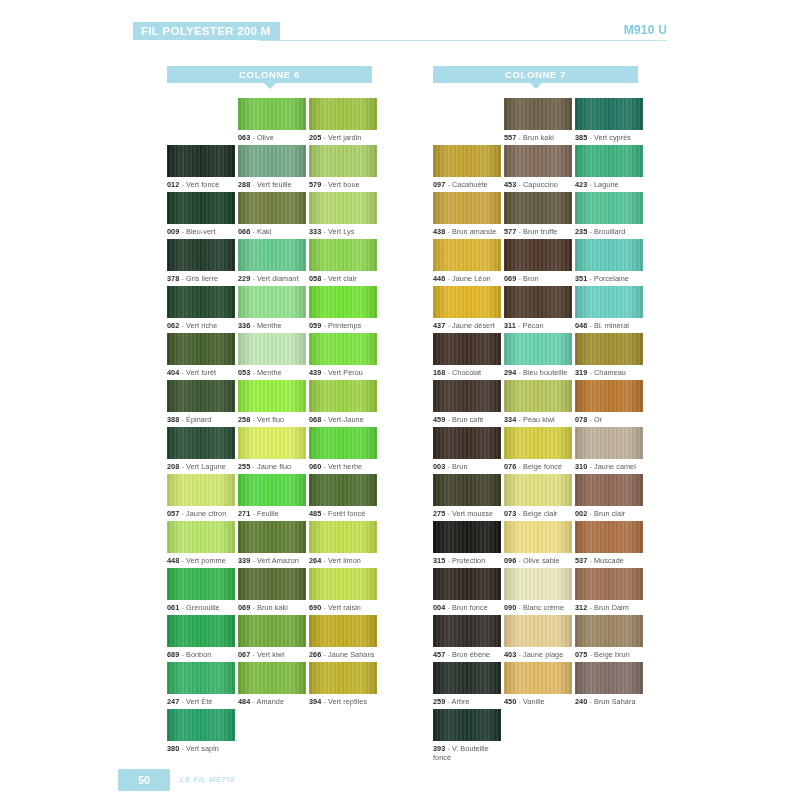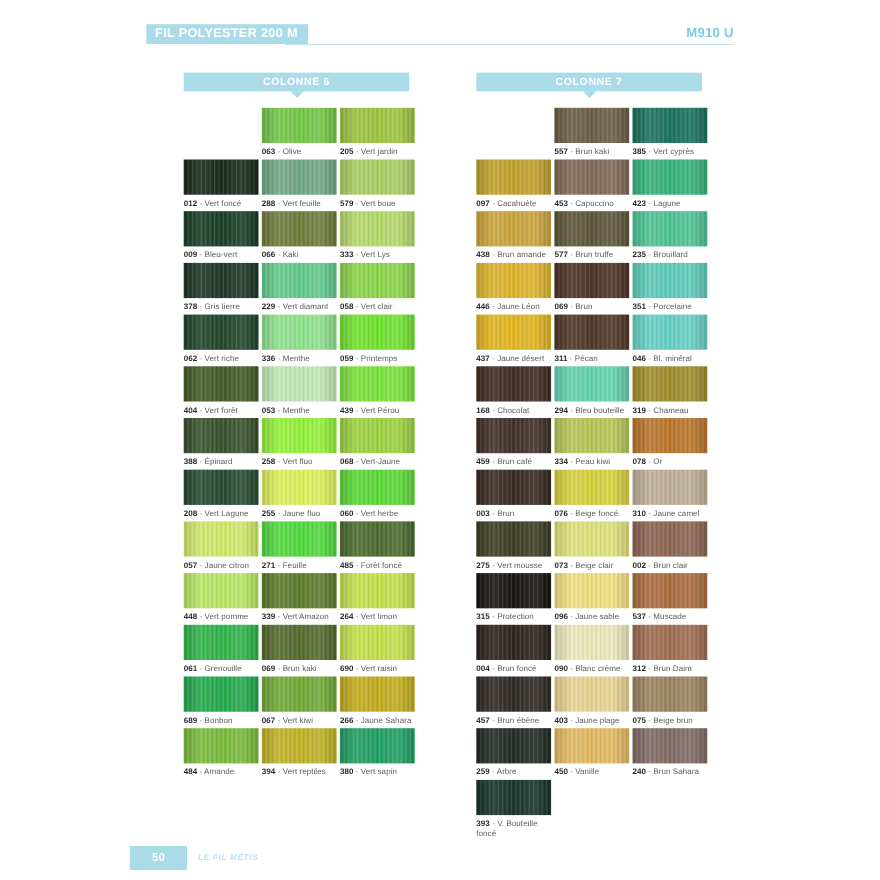--- a/index.html
+++ b/index.html
@@ -353,20 +353,24 @@
           </div>
           <div class="cell">
             <div class="swatch" style="background: rgb(111, 168, 53);"></div>
             <div class="cap"><span class="code">067</span><span class="dash"> - </span><span class="name">Vert kiwi</span></div>
           </div>
           <div class="cell">
             <div class="swatch" style="background: rgb(194, 171, 29);"></div>
             <div class="cap"><span class="code">266</span><span class="dash"> - </span><span class="name">Jaune Sahara</span></div>
           </div>
           <div class="cell">
+            <div class="swatch" style="background: rgb(47, 177, 100);"></div>
+            <div class="cap"><span class="code">247</span><span class="dash"> - </span><span class="name">Vert Été</span></div>
+          </div>
+          <div class="cell">
             <div class="swatch" style="background: rgb(122, 185, 60);"></div>
             <div class="cap"><span class="code">484</span><span class="dash"> - </span><span class="name">Amande</span></div>
           </div>
           <div class="cell">
             <div class="swatch" style="background: rgb(191, 177, 38);"></div>
             <div class="cap"><span class="code">394</span><span class="dash"> - </span><span class="name">Vert reptiles</span></div>
           </div>
           <div class="cell">
             <div class="swatch" style="background: rgb(31, 158, 99);"></div>
             <div class="cap"><span class="code">380</span><span class="dash"> - </span><span class="name">Vert sapin</span></div>
@@ -481,21 +485,21 @@
           <div class="cell">
             <div class="swatch" style="background: rgb(139, 99, 80);"></div>
             <div class="cap"><span class="code">002</span><span class="dash"> - </span><span class="name">Brun clair</span></div>
           </div>
           <div class="cell">
             <div class="swatch" style="background: rgb(21, 19, 16);"></div>
             <div class="cap"><span class="code">315</span><span class="dash"> - </span><span class="name">Protection</span></div>
           </div>
           <div class="cell">
             <div class="swatch" style="background: rgb(240, 221, 128);"></div>
-            <div class="cap"><span class="code">096</span><span class="dash"> - </span><span class="name">Jaune sable</span></div>
+            <div class="cap"><span class="code">096</span><span class="dash"> - </span><span class="name">Olive sable</span></div>
           </div>
           <div class="cell">
             <div class="swatch" style="background: rgb(169, 108, 63);"></div>
             <div class="cap"><span class="code">537</span><span class="dash"> - </span><span class="name">Muscade</span></div>
           </div>
           <div class="cell">
             <div class="swatch" style="background: rgb(42, 33, 27);"></div>
             <div class="cap"><span class="code">004</span><span class="dash"> - </span><span class="name">Brun foncé</span></div>
           </div>
           <div class="cell">

